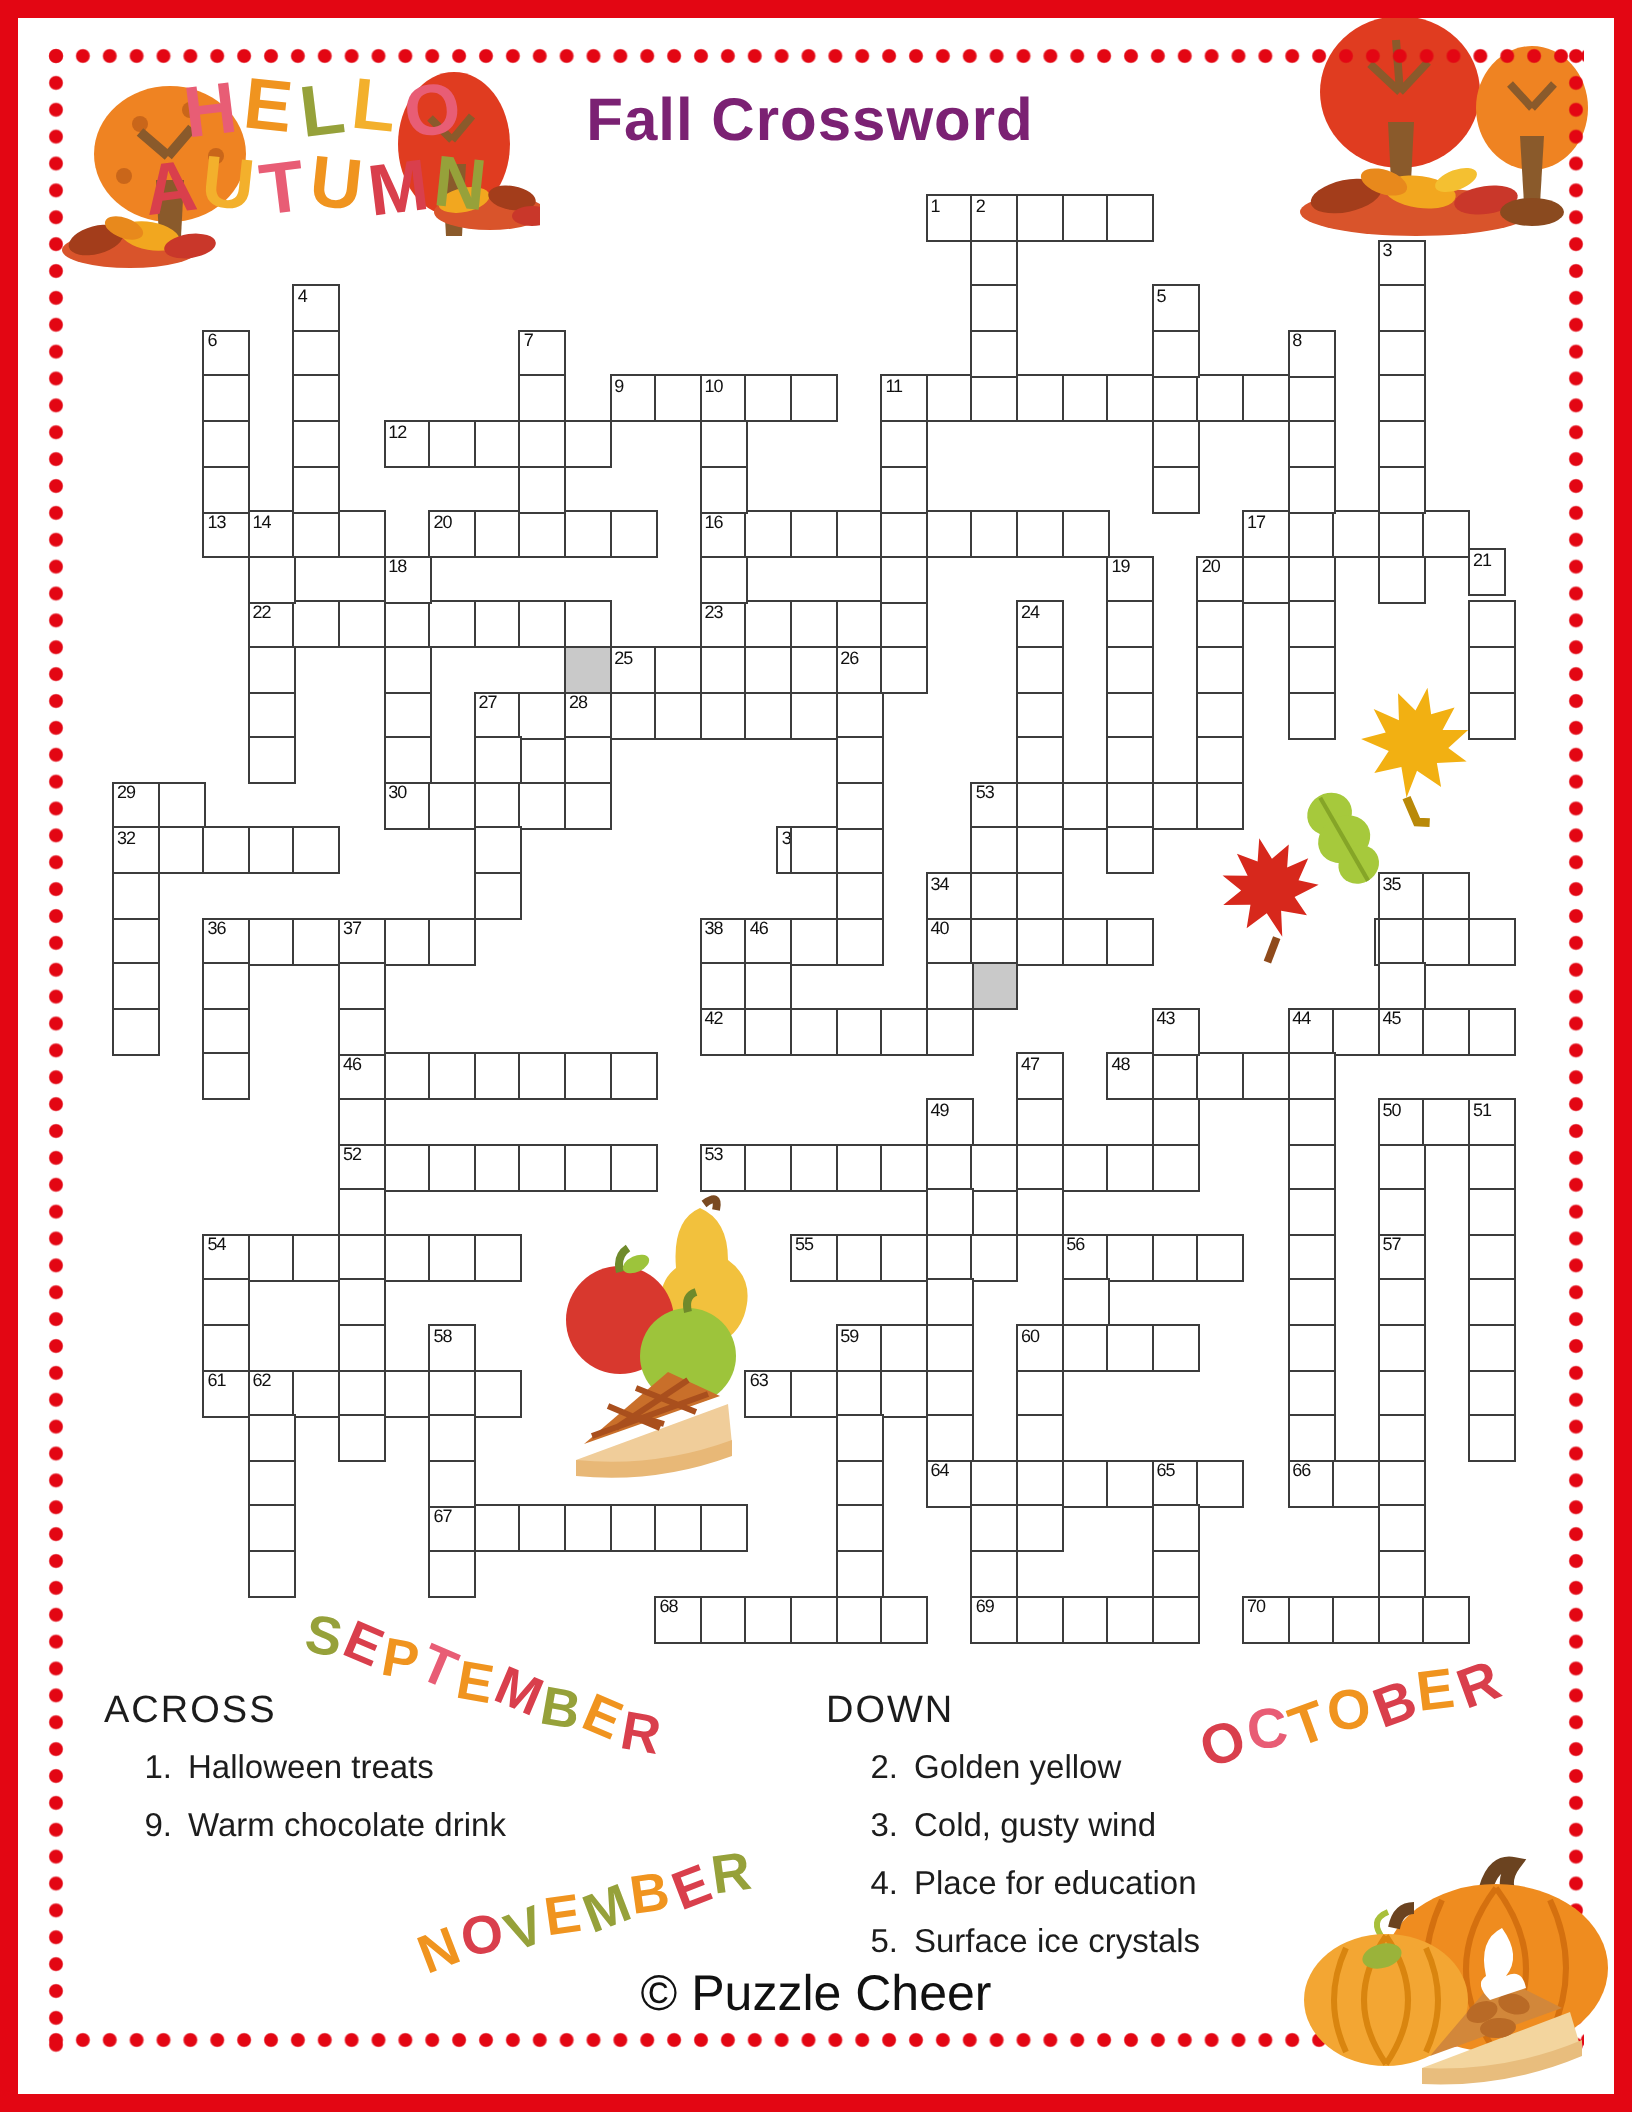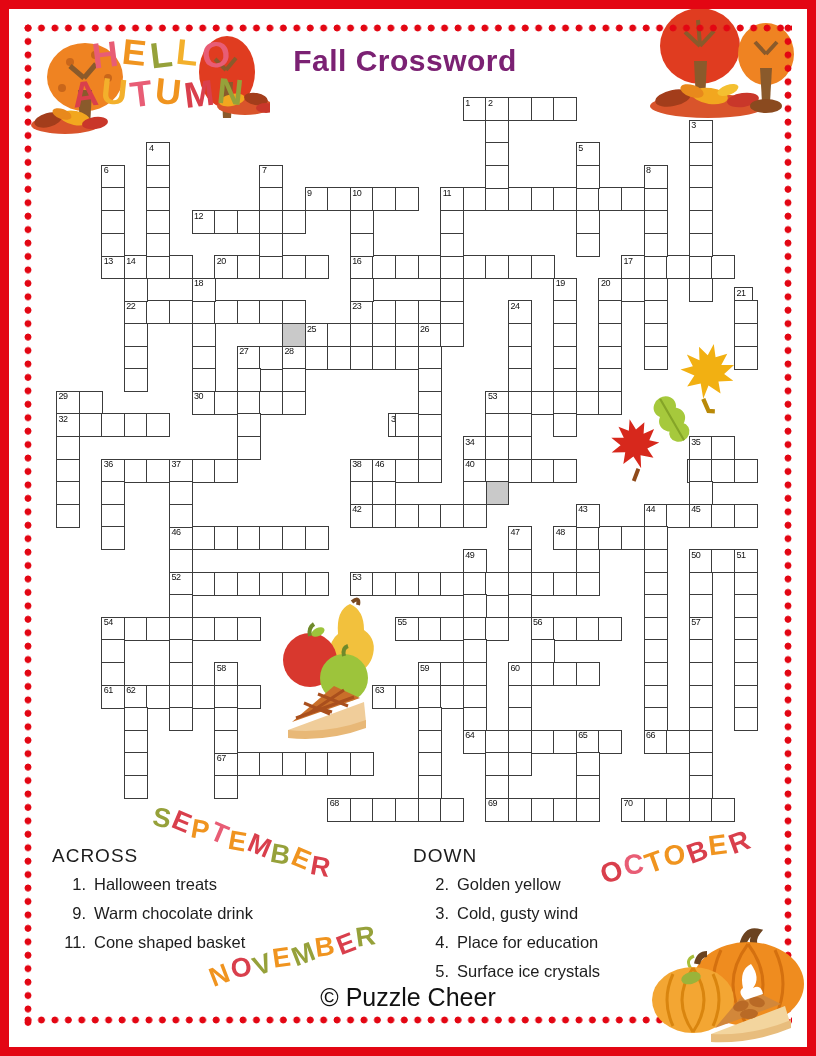--- a/index.html
+++ b/index.html
@@ -534,21 +534,21 @@
     <div class="cell" style="left: 497.2px; top: 203.4px; width: 24px; height: 24px;"></div>
     <div class="cell" style="left: 497.2px; top: 226px; width: 24px; height: 24px;"></div>
     <div class="cell" style="left: 497.2px; top: 248.6px; width: 24px; height: 24px;"></div>
     <div class="cell" style="left: 497.2px; top: 271.2px; width: 24px; height: 24px;"></div>
     <div class="cell" style="left: 497.2px; top: 316.4px; width: 24px; height: 24px;"></div>
     <div class="cell" style="left: 542.4px; top: 203.4px; width: 24px; height: 24px;"></div>
     <div class="cell" style="left: 542.4px; top: 226px; width: 24px; height: 24px;"></div>
     <div class="cell" style="left: 542.4px; top: 248.6px; width: 24px; height: 24px;"></div>
     <div class="cell" style="left: 542.4px; top: 271.2px; width: 24px; height: 24px;"></div>
     <div class="cell" style="left: 542.4px; top: 293.8px; width: 24px; height: 24px;"></div>
-    <div class="cell" style="left: 678px; top: 190px; width: 19px; height: 24px; padding-left: 16px;">
+    <div class="cell" style="left: 678px; top: 177px; width: 19px; height: 24px; padding-left: 16px;">
       <span class="cell-num">21</span>
     </div>
     <div class="cell" style="left: 678px; top: 203.4px; width: 24px; height: 24px;"></div>
     <div class="cell" style="left: 678px; top: 226px; width: 24px; height: 24px;"></div>
     <div class="cell" style="left: 678px; top: 248.6px; width: 24px; height: 24px;"></div>
     <div class="cell" style="left: 67.8px; top: 180.8px; width: 24px; height: 24px;"></div>
     <div class="cell" style="left: 67.8px; top: 226px; width: 24px; height: 24px;"></div>
     <div class="cell" style="left: 67.8px; top: 248.6px; width: 24px; height: 24px;"></div>
     <div class="cell" style="left: 67.8px; top: 271.2px; width: 24px; height: 24px;"></div>
     <div class="cell" style="left: 452px; top: 203.4px; width: 24px; height: 24px;">
@@ -715,24 +715,20 @@
 <div class="clue-heading across-heading">ACROSS</div>
 <div class="clue-list across-list">
     <div class="clue">
       <span class="clue-num">1.</span>
       <span class="clue-text">Halloween treats</span>
     </div>
     <div class="clue">
       <span class="clue-num">9.</span>
       <span class="clue-text">Warm chocolate drink</span>
     </div>
-    <div class="clue">
-      <span class="clue-num">11.</span>
-      <span class="clue-text">Cone shaped basket</span>
-    </div>
   </div>
 <div class="clue-heading down-heading">DOWN</div>
 <div class="clue-list down-list">
     <div class="clue">
       <span class="clue-num">2.</span>
       <span class="clue-text">Golden yellow</span>
     </div>
     <div class="clue">
       <span class="clue-num">3.</span>
       <span class="clue-text">Cold, gusty wind</span>

